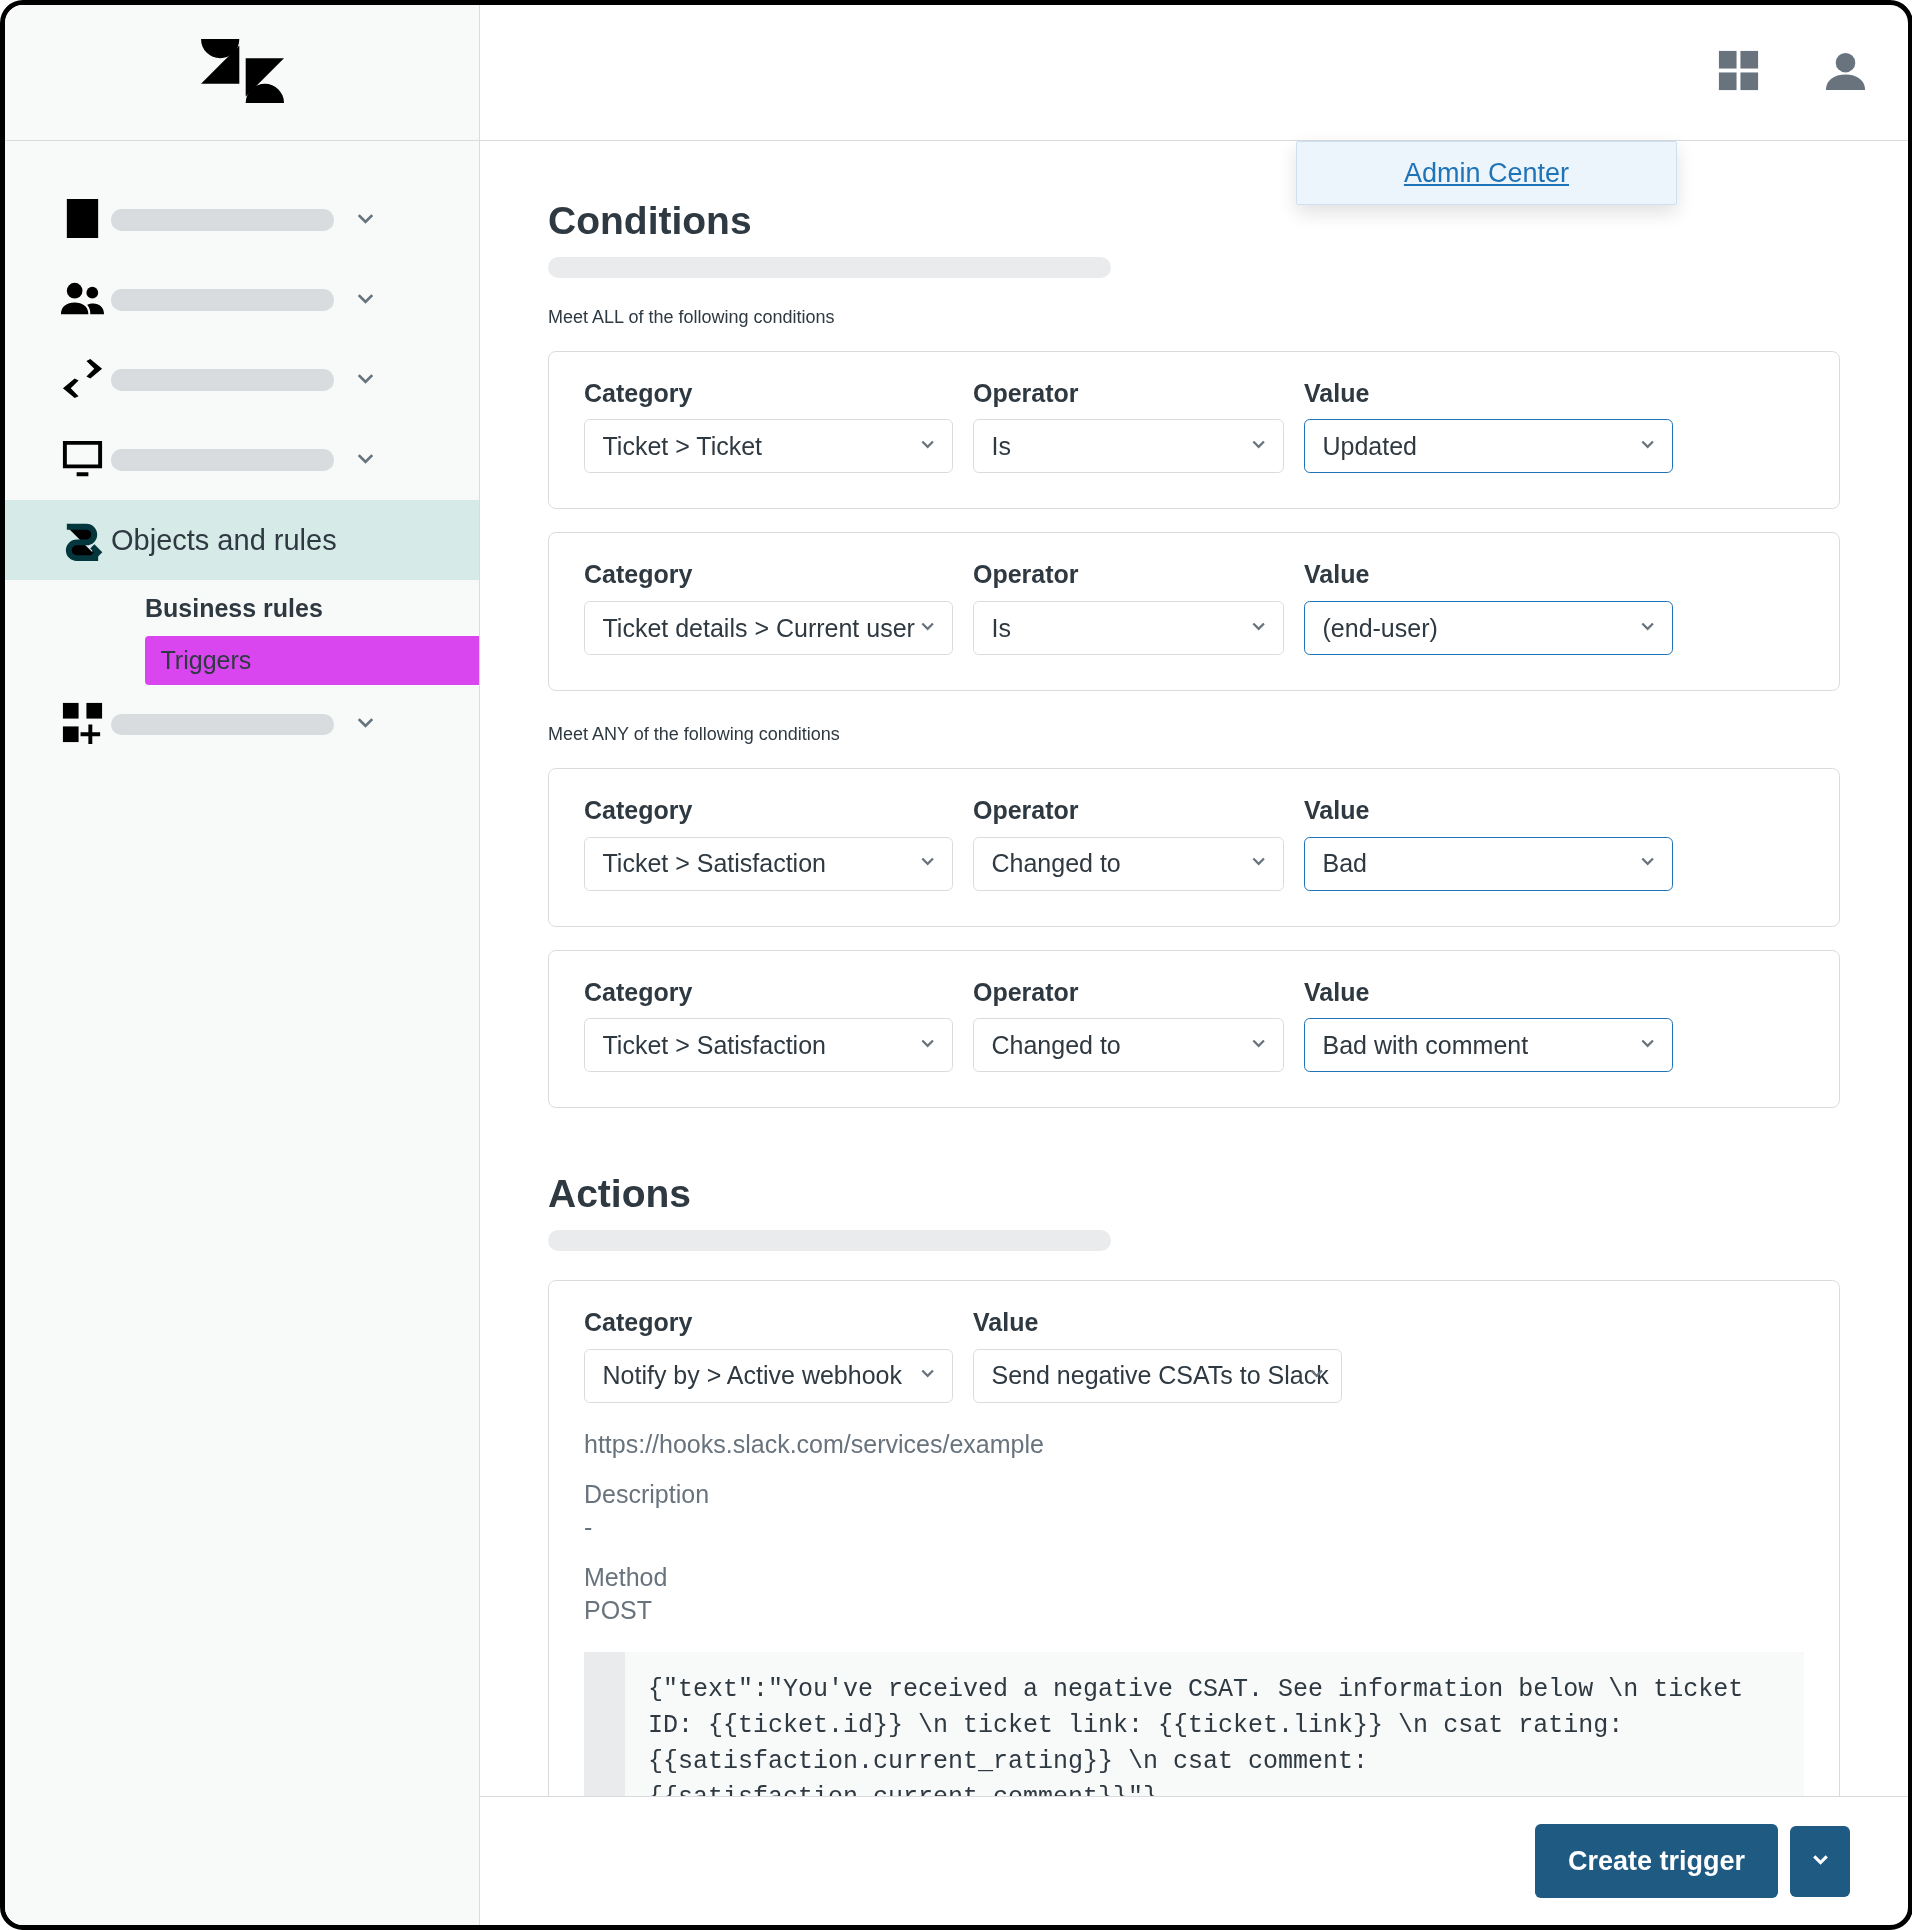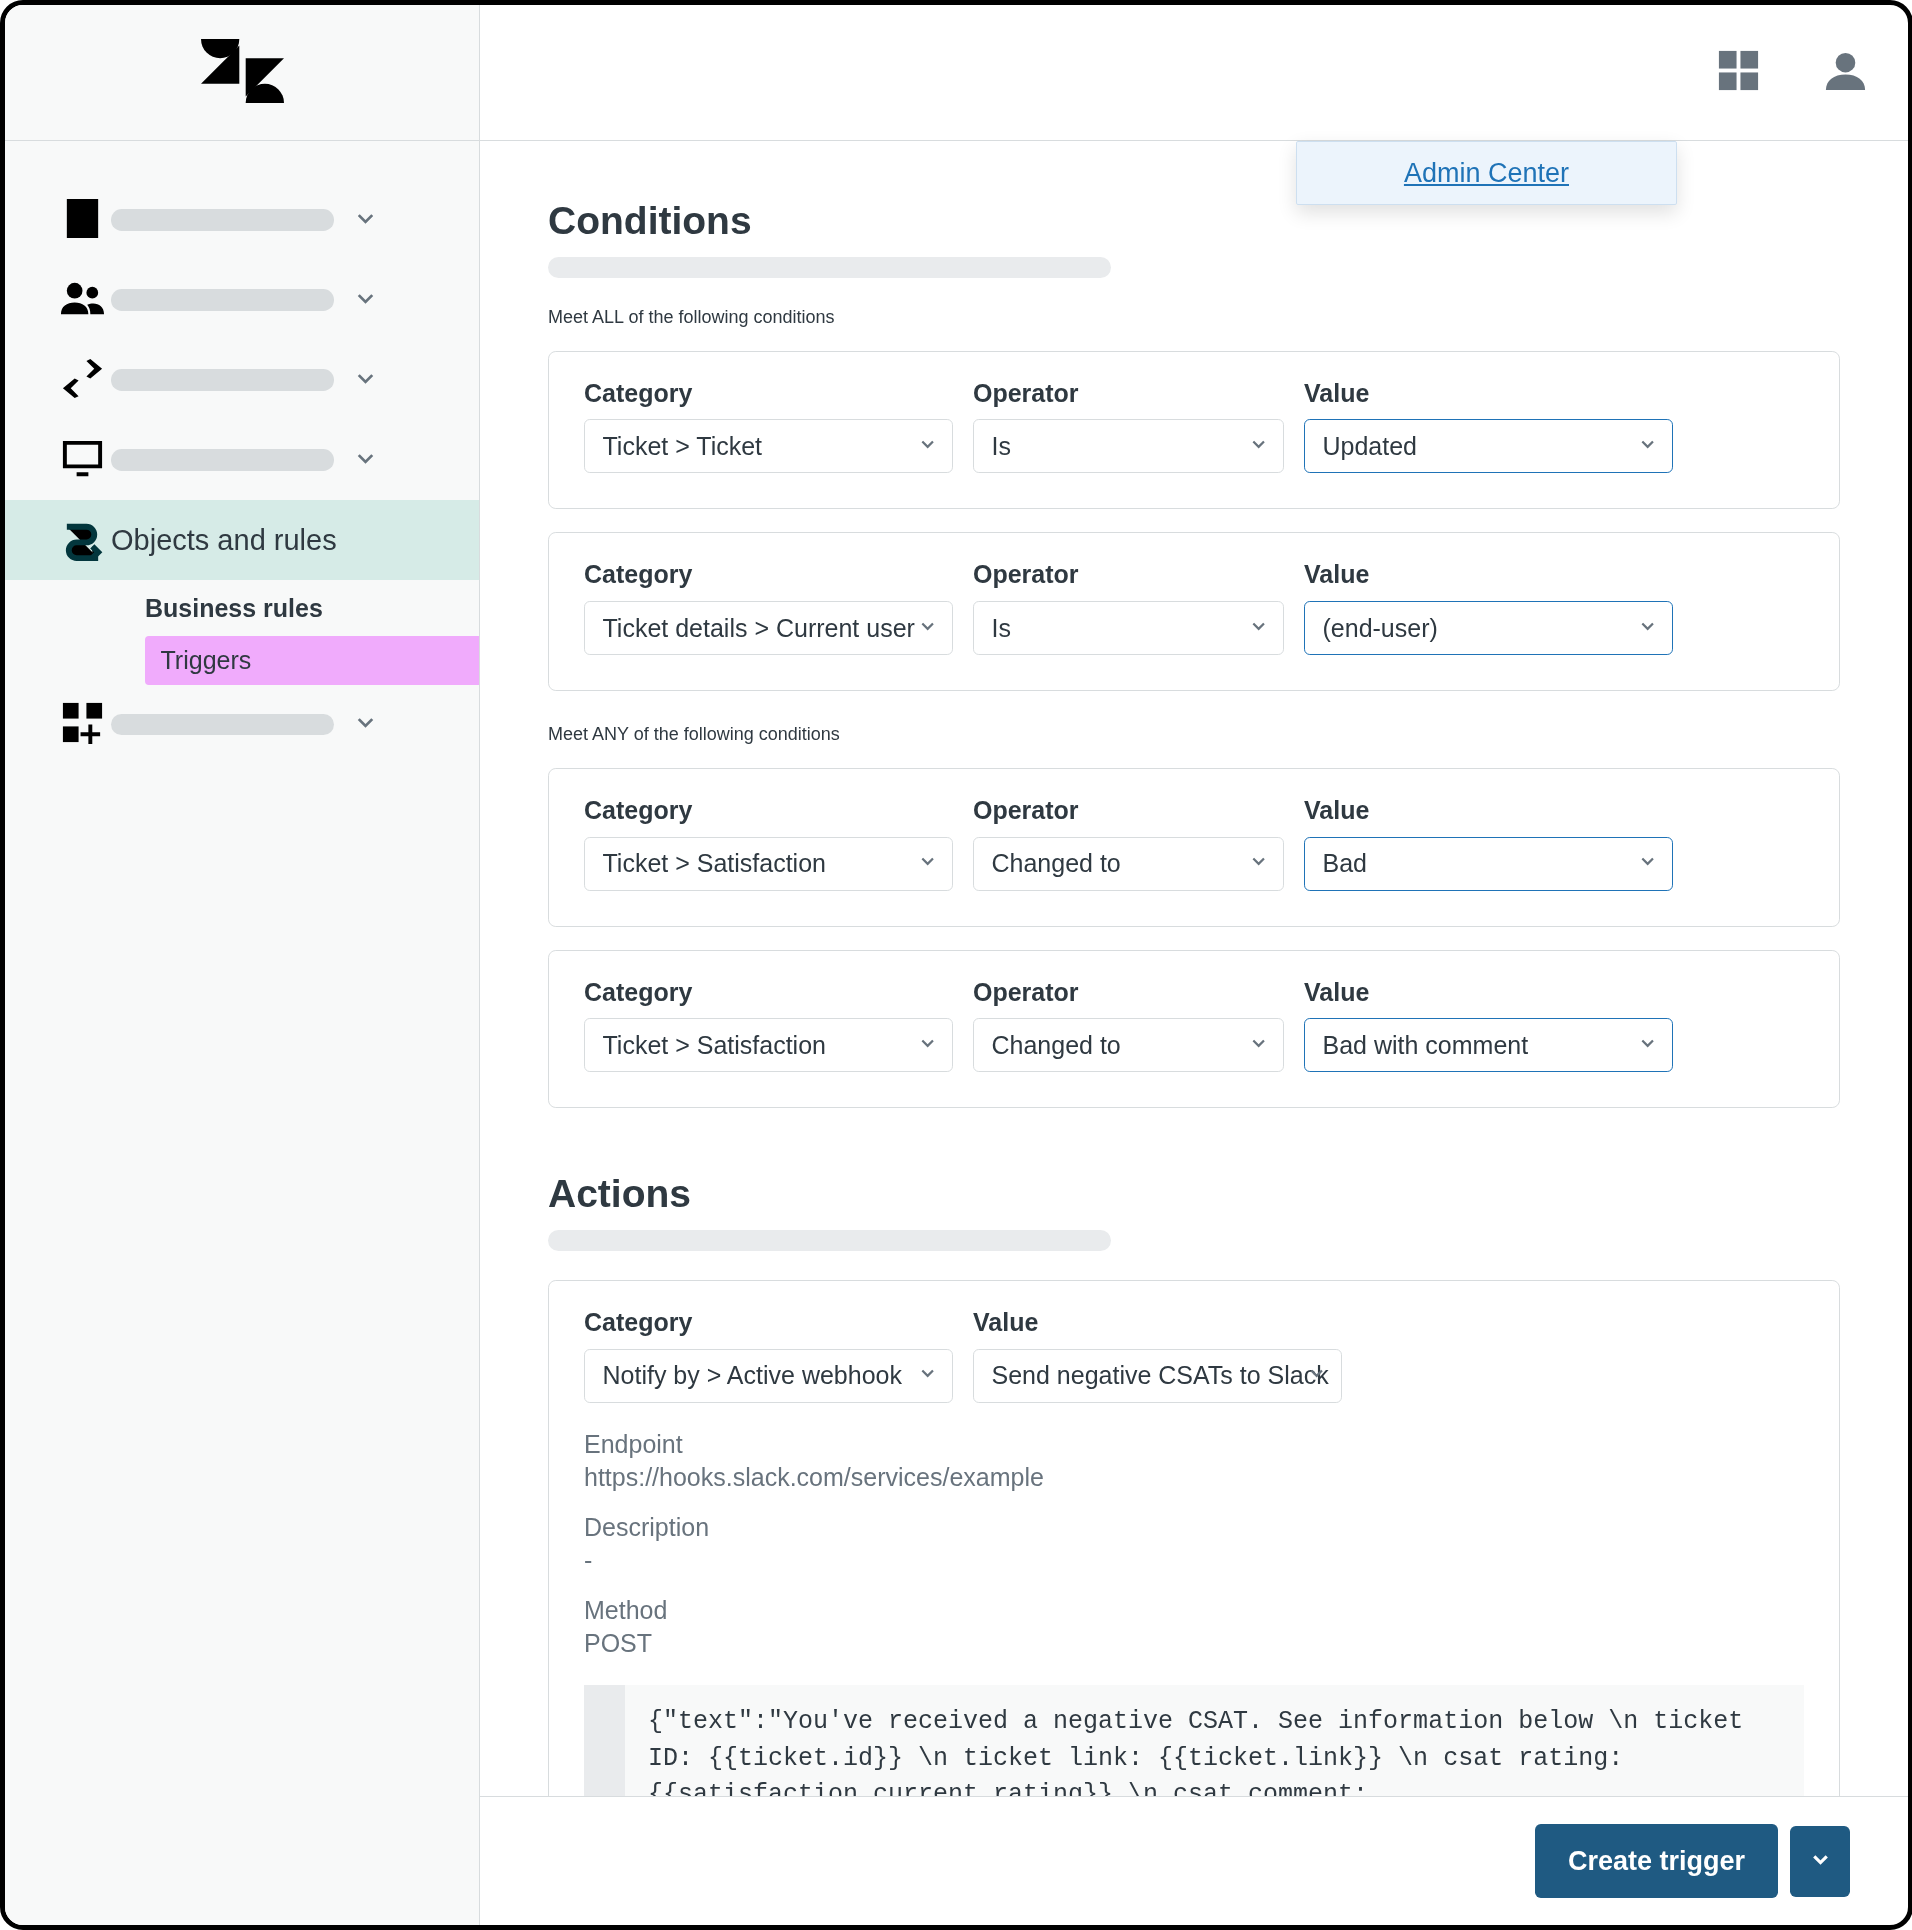--- a/index.html
+++ b/index.html
@@ -77,21 +77,21 @@
       color: #2f3941;
     }
     .sub-item {
       font-size: 25px;
       padding: 9.7px 0 9.7px 15.5px;
       color: #2f3941;
       cursor: pointer;
       border-radius: 3.9px 0 0 3.9px;
     }
     .sub-item.active {
-      background: #f0abfc;
+      background: #d946ef;
     }
     
     .main {
       flex: 1;
       display: flex;
       flex-direction: column;
       position: relative;
     }
     .top-bar {
       height: 136px;
@@ -525,21 +525,20 @@
             <div class="field-select">
               <span>Send negative CSATs to Slack</span>
               <span class="chev"><svg viewBox="0 0 24 24">
                     <polyline points="6 9 12 15 18 9"></polyline>
                   </svg></span>
             </div>
           </div>
         </div>
 
         <div class="details">
-          <div class="detail-label">Endpoint</div>
           <div class="detail-value">https://hooks.slack.com/services/example</div>
 
           <div class="detail-label">Description</div>
           <div class="detail-value">-</div>
 
           <div class="detail-label">Method</div>
           <div class="detail-value">POST</div>
 
           <div class="code-block">{"text":"You've received a negative CSAT. See information below \n ticket ID: {{ticket.id}} \n ticket link: {{ticket.link}} \n csat rating: {{satisfaction.current_rating}} \n csat comment: {{satisfaction.current_comment}}"}</div>
         </div>

